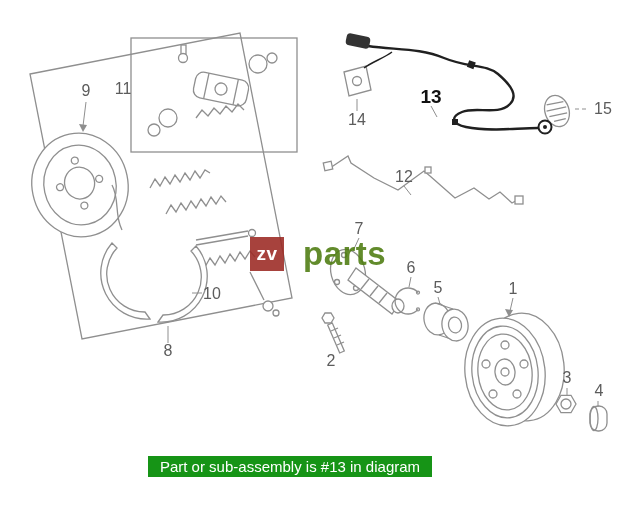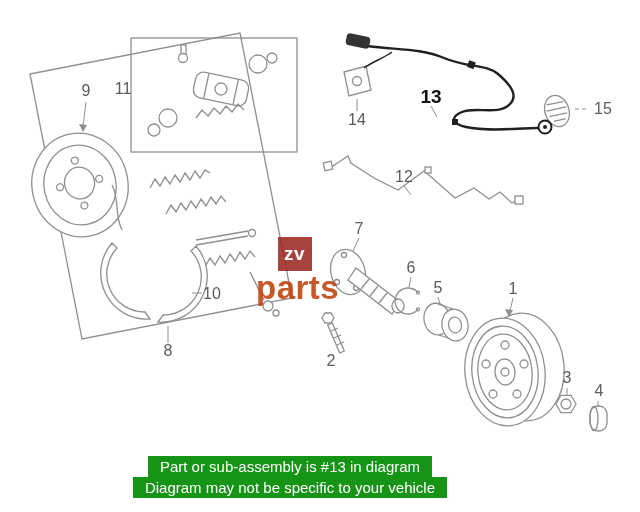--- a/index.html
+++ b/index.html
@@ -12,29 +12,29 @@
   .pf { fill:#ffffff; stroke:#8f8f8f; stroke-width:1.3; }
   .pd { fill:#8f8f8f; stroke:none; }
   .ldr { stroke:#8f8f8f; stroke-width:1; fill:none; }
   .lbl   { font:16px "Liberation Sans", sans-serif; fill:#5c5c5c; }
   .lblhl { font:bold 19px "Liberation Sans", sans-serif; fill:#111111; }
   .cable { fill:none; stroke:#202020; stroke-width:2.4; stroke-linecap:round; }
   .cablethin { fill:none; stroke:#202020; stroke-width:1.4; }
 
   .watermark {
     position:absolute; left:250px; top:237px; display:flex; align-items:center;
-    opacity:0.88; pointer-events:none;flex-direction:column;
+    opacity:0.88; pointer-events:none;
   }
   .wm-logo {
     width:34px; height:34px; background:#9c2923; color:#ffffff;
     font-weight:bold; font-size:19px; display:flex; align-items:center;
     justify-content:center; letter-spacing:0.5px;
   }
   .wm-name {
-    font-size:33px; font-weight:bold; color:#c2410c; margin-left:6px;
+    font-size:33px; font-weight:bold; color:#4d7c0f; margin-left:19px;
     letter-spacing:0.5px; line-height:34px;
   }
 
   .banner { position:absolute; left:0; top:456px; width:580px; text-align:center; }
   .banner-line { line-height:0; }
   .banner-chip {
     display:inline-block; background:#169416; color:#ffffff;
     font-size:15px; line-height:21px; padding:0 12px; white-space:nowrap;
   }
 </style>
@@ -220,18 +220,15 @@
 
   <div class="watermark">
     <div class="wm-logo">zv</div>
     <div class="wm-name">parts</div>
   </div>
 
   <div class="banner">
     <div class="banner-line">
       <span class="banner-chip">Part or sub-assembly is #13 in diagram</span>
     </div>
-    <div class="banner-line">
-      <span class="banner-chip">Diagram may not be specific to your vehicle</span>
-    </div>
   </div>
 
 </div>
 
 </body></html>

